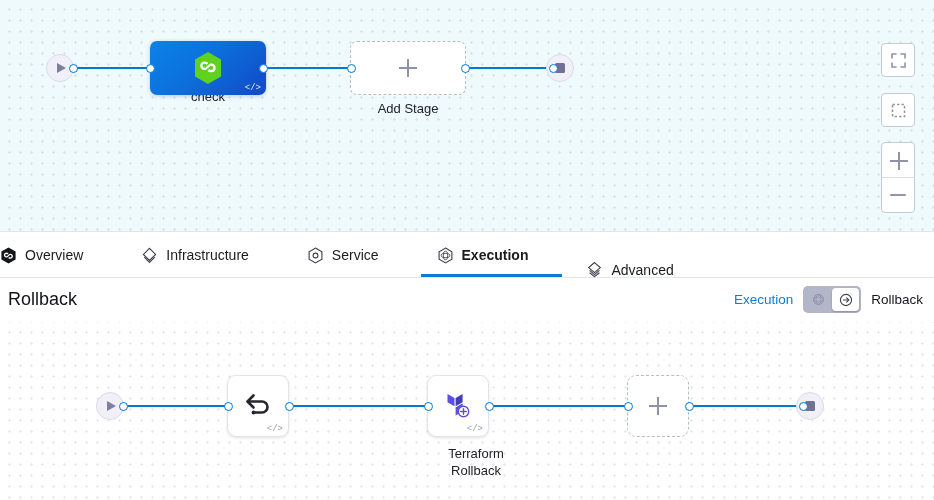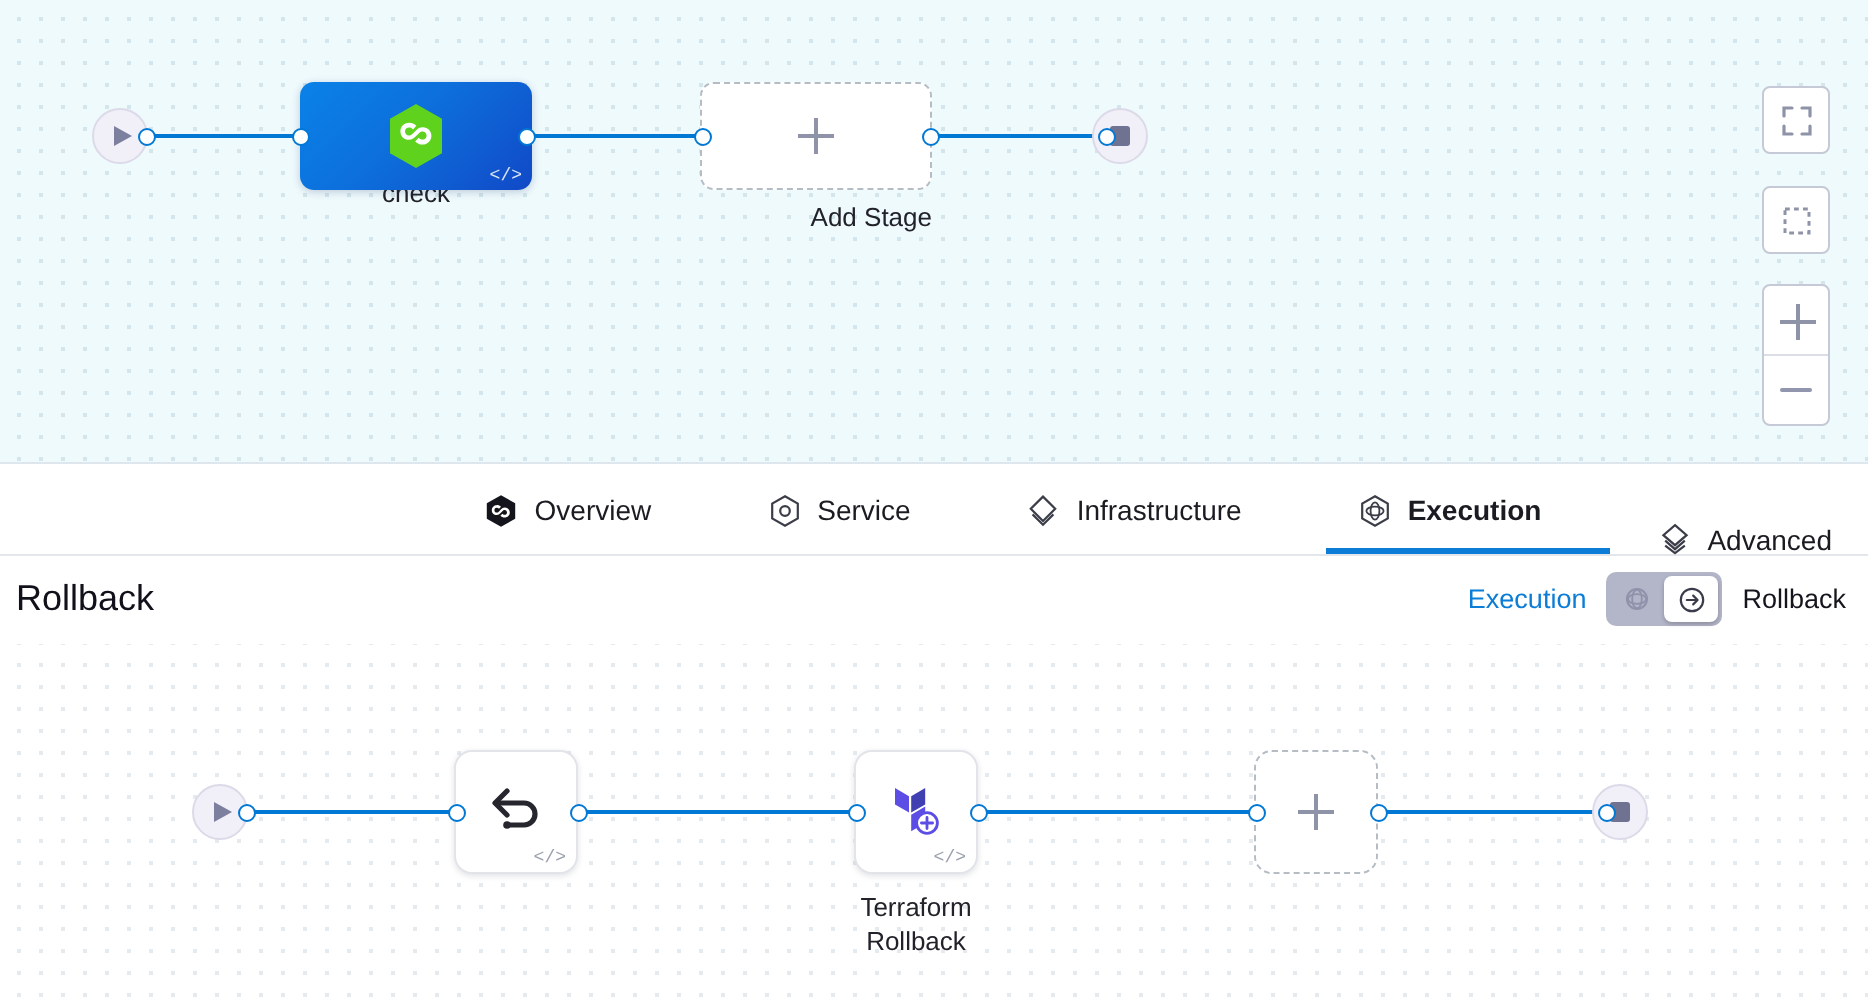--- a/index.html
+++ b/index.html
@@ -217,23 +217,21 @@
   .tabbar {
     position: absolute;
     left: 0;
     top: 233px;
     width: 934px;
     height: 45px;
     background: #ffffff;
     border-bottom: 1px solid #e3e7ec;
     display: flex;
     align-items: stretch;
-    padding-left: 16px;
-    box-sizing: border-box;
-    justify-content: flex-end;
+    box-sizing: border-box;
   }
   .tab {
     display: flex;
     align-items: center;
     gap: 8px;
     padding: 0 18px 0 0;
     margin-right: 40px;
     position: relative;
     font-size: 14px;
     color: #1b1c22;
@@ -328,21 +326,21 @@
     </div>
     <div class="port" style="left:146px; top:63.5px;"></div>
     <div class="port" style="left:259px; top:63.5px;"></div>
     <div class="node-label" style="left:150px; top:88px; width:116px;">check</div>
 
     <div class="add-node stage" style="left:350px; top:41px;">
       <div class="plus"></div>
     </div>
     <div class="port" style="left:347px; top:63.5px;"></div>
     <div class="port" style="left:461px; top:63.5px;"></div>
-    <div class="node-label" style="left:350px; top:100px; width:116px;text-align:right;">Add Stage</div>
+    <div class="node-label" style="left:350px; top:100px; width:116px;">Add Stage</div>
 
     <div class="port" style="left:549px; top:63.5px;"></div>
     <div class="terminal" style="left:546px; top:54px;">
       <div class="stop-sq"></div>
     </div>
 
     <div class="ctrl" style="right:19px; top:43px;">
       <svg width="17" height="17" viewBox="0 0 17 17">
         <g stroke="#8e93a8" stroke-width="1.6" fill="none" stroke-linecap="round">
           <path d="M2 6 V2 H6"></path>
@@ -373,32 +371,32 @@
     <div class="tab">
       <svg class="tab-ico" viewBox="0 0 17 17">
         <path d="M8.5 0.6 L15.6 4.6 L15.6 12.4 L8.5 16.4 L1.4 12.4 L1.4 4.6 Z" fill="#14151c"></path>
         <path d="M6.4 5.6 c-1.5 0 -2.5 1.1 -2.5 2.5 c0 1.4 1 2.4 2.5 2.4 c0.9 0 1.3 -0.4 1.9 -1 l0.9 -0.9 c0.4 -0.4 0.6 -0.6 1.1 -0.6 c0.7 0 1.2 0.5 1.2 1.2 c0 0.7 -0.5 1.2 -1.2 1.2 c-0.5 0 -0.8 -0.2 -1.1 -0.5 l-1 1 c0.6 0.6 1.2 0.9 2.1 0.9 c1.5 0 2.6 -1.1 2.6 -2.5 c0 -1.4 -1 -2.5 -2.5 -2.5 c-0.9 0 -1.4 0.4 -2 1 l-0.9 0.9 c-0.4 0.4 -0.6 0.6 -1.1 0.6 c-0.7 0 -1.2 -0.5 -1.2 -1.2 c0 -0.7 0.5 -1.2 1.2 -1.2 c0.5 0 0.8 0.2 1.1 0.5 l1 -1 c-0.6 -0.6 -1.2 -0.9 -2.1 -0.9 Z" fill="#ffffff"></path>
       </svg>
       <span>Overview</span>
     </div>
 
     <div class="tab">
       <svg class="tab-ico" viewBox="0 0 17 17">
+        <path d="M8.5 1.3 L14.6 7.4 L8.5 13.5 L2.4 7.4 Z" fill="none" stroke="#3b3d48" stroke-width="1.1"></path>
+        <path d="M3.3 10.2 L8.5 15.4 L13.7 10.2" fill="none" stroke="#3b3d48" stroke-width="1.1"></path>
+      </svg>
+      <span>Infrastructure</span>
+    </div>
+
+    <div class="tab">
+      <svg class="tab-ico" viewBox="0 0 17 17">
         <path d="M8.5 1.1 L14.9 4.8 L14.9 12.2 L8.5 15.9 L2.1 12.2 L2.1 4.8 Z" fill="none" stroke="#3b3d48" stroke-width="1.1"></path>
         <circle cx="8.5" cy="8.5" r="2.4" fill="none" stroke="#3b3d48" stroke-width="1.1"></circle>
       </svg>
       <span>Service</span>
-    </div>
-
-    <div class="tab">
-      <svg class="tab-ico" viewBox="0 0 17 17">
-        <path d="M8.5 1.3 L14.6 7.4 L8.5 13.5 L2.4 7.4 Z" fill="none" stroke="#3b3d48" stroke-width="1.1"></path>
-        <path d="M3.3 10.2 L8.5 15.4 L13.7 10.2" fill="none" stroke="#3b3d48" stroke-width="1.1"></path>
-      </svg>
-      <span>Infrastructure</span>
     </div>
 
     <div class="tab active">
       <svg class="tab-ico" viewBox="0 0 17 17">
         <path d="M8.5 1.1 L14.9 4.8 L14.9 12.2 L8.5 15.9 L2.1 12.2 L2.1 4.8 Z" fill="none" stroke="#3b3d48" stroke-width="1.1"></path>
         <ellipse cx="8.5" cy="8.5" rx="4.3" ry="2.2" fill="none" stroke="#3b3d48" stroke-width="0.9"></ellipse>
         <ellipse cx="8.5" cy="8.5" rx="2.2" ry="4.3" fill="none" stroke="#3b3d48" stroke-width="0.9"></ellipse>
       </svg>
       <span>Execution</span>
     </div>
@@ -466,21 +464,21 @@
         <path d="M6.5 4 L13.5 8.1 L13.5 16.3 L6.5 12.2 Z" fill="#5c4ee5"></path>
         <path d="M14.6 8.1 L21.6 4 L21.6 12.2 L14.6 16.3 Z" fill="#4040b2"></path>
         <path d="M14.6 17.4 L21.6 13.3 L21.6 21.5 L14.6 25.6 Z" fill="#5c4ee5"></path>
         <circle cx="22.5" cy="21.5" r="5.2" fill="#ffffff" stroke="#5c4ee5" stroke-width="1.4"></circle>
         <path d="M22.5 18.7 V24.3 M19.7 21.5 H25.3" stroke="#5c4ee5" stroke-width="1.4" stroke-linecap="round"></path>
       </svg>
       <span class="code-mark dark">&lt;/&gt;</span>
     </div>
     <div class="port" style="left:424px; top:79.5px;"></div>
     <div class="port" style="left:485px; top:79.5px;"></div>
-    <div class="node-label" style="left:378px; top:123px; width:160px;">Terraform
+    <div class="node-label" style="left:396px; top:123px; width:160px;">Terraform
 Rollback</div>
 
     <div class="add-node step" style="left:627px; top:53px;">
       <div class="plus"></div>
     </div>
     <div class="port" style="left:624px; top:79.5px;"></div>
     <div class="port" style="left:685px; top:79.5px;"></div>
 
     <div class="port" style="left:799px; top:79.5px;"></div>
     <div class="terminal" style="left:796px; top:70px;">

